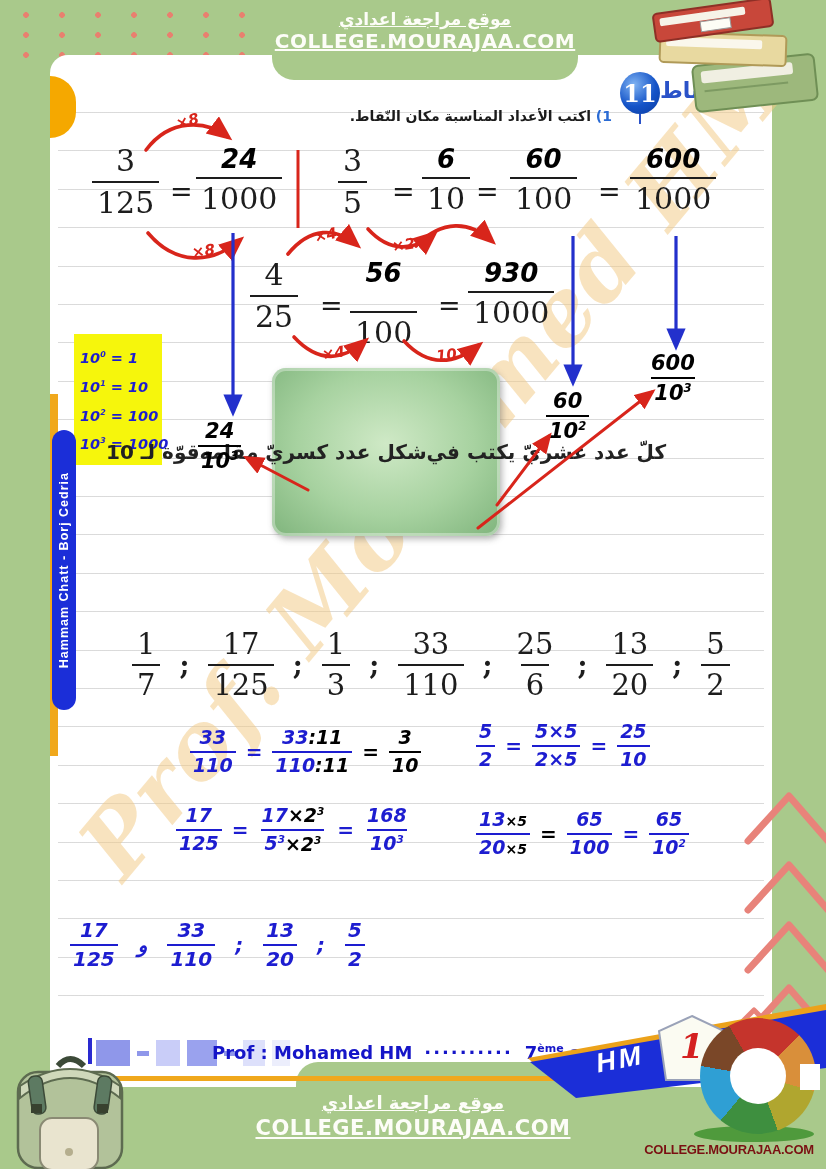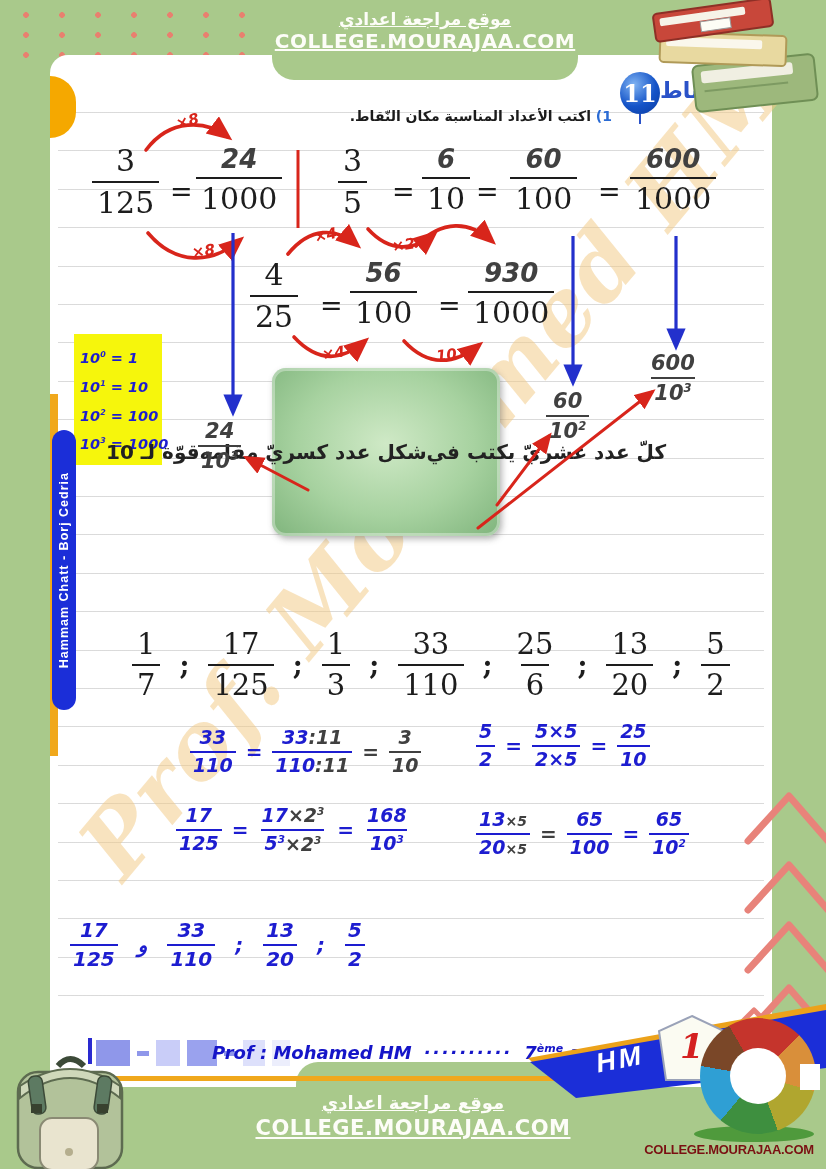--- a/index.html
+++ b/index.html
@@ -30,21 +30,21 @@
           font-size:21px;text-decoration:underline;letter-spacing:.5px;z-index:6;}
   
   .frac{display:inline-flex;flex-direction:column;align-items:center;line-height:1;
         font-family:"DejaVu Serif",serif;font-size:30px;color:#1d1d1d;}
   .frac .num{padding:0 5px 0;}
   .frac .den{border-top:2.5px solid #1d1d1d;margin-top:5px;padding:5px 5px 0;}
   .eq{font-family:"DejaVu Serif",serif;font-size:27px;color:#1d1d1d;}
   .semi{font-family:"DejaVu Serif",serif;font-size:27px;color:#1d1d1d;font-weight:bold;}
   
   .hw{font-family:"DejaVu Sans",sans-serif;font-weight:bold;font-style:italic;}
-  .red{color:#404040;}
+  .red{color:#000000;}
   .blue{color:#1d1dd0;}
   .hfrac{display:inline-flex;flex-direction:column;align-items:center;line-height:1.05;
          font-family:"DejaVu Sans",sans-serif;font-weight:bold;font-style:italic;}
   .hfrac .num{padding:0 3px;}
   .hfrac .den{border-top:2px solid currentColor;margin-top:3px;padding:3px 3px 0;}
   .hfrac sup, .pline sup{font-size:.55em;vertical-align:super;}
   .hnum{font-size:26px;line-height:1;}
   .dec{font-size:21px;z-index:10;}
   .flab{z-index:21;font-family:"DejaVu Sans",sans-serif;font-weight:bold;font-style:italic;
         font-size:15px;color:#d8251b;}
@@ -75,21 +75,21 @@
   .orangestrip{left:50px;top:394px;width:8px;height:362px;background:#f0a81c;z-index:9;}
   .halfmoon{left:50px;top:76px;width:26px;height:62px;background:#f5a800;
             border-radius:0 40px 40px 0;z-index:9;}
   .sideribbon{left:52px;top:430px;width:24px;height:280px;background:#1b2ed8;border-radius:12px;
               z-index:10;display:flex;align-items:center;justify-content:center;}
   .sideribbon span{writing-mode:vertical-rl;transform:rotate(180deg);color:#fff;font-weight:bold;
                    font-size:12.5px;letter-spacing:1px;white-space:nowrap;font-family:"Liberation Sans",sans-serif;}
   .decor{left:0;top:0;width:826px;height:1169px;z-index:15;pointer-events:none;}
   .arrows{left:0;top:0;width:826px;height:1169px;z-index:20;pointer-events:none;}
   .profrow{left:212px;top:1042px;display:flex;align-items:center;gap:12px;z-index:10;
-           color:#1515c8;font-weight:bold;font-style:italic;font-size:18px;white-space:nowrap;}
+           color:#1515c8;font-weight:bold;font-size:18px;white-space:nowrap;}
   .profrow .dots2{letter-spacing:2px;}
   .yline{left:50px;top:1076px;width:652px;height:5px;background:#f0a81c;z-index:10;}
   .sqrow{left:96px;top:1040px;display:flex;align-items:center;gap:7px;z-index:10;}
   .sqrow .sq{height:26px;}
   .sqrow .dash{height:5px;width:12px;background:#8f97ea;}
   .tick{left:88px;top:1038px;width:4px;height:26px;background:#2a2ad0;z-index:10;}
   .hmtext{left:596px;top:1044px;transform:rotate(-11deg);color:#fff;font-weight:bold;font-style:italic;
           font-size:27px;letter-spacing:3px;z-index:15;font-family:"Liberation Sans",sans-serif;}
   .badge1{left:680px;top:1026px;font-family:"DejaVu Serif",serif;font-weight:bold;font-style:italic;
           font-size:34px;color:#d42020;z-index:15;}
@@ -156,21 +156,21 @@
     <span class="num hw red hnum">600</span>
     <span class="den">1000</span>
   </span>
   <span class="abs flab" style="left:392px;top:236px;transform:rotate(-8deg);">×2</span>
 
   <span class="abs frac" style="left:250px;top:260px;">
     <span class="num">4</span>
     <span class="den">25</span>
   </span>
   <span class="abs eq" style="left:320px;top:290px;">=</span>
-  <span class="abs frac" style="left:350px;top:260px;">
+  <span class="abs frac" style="left:350px;top:260px;gap:20px;">
     <span class="num hw red hnum">56</span>
     <span class="den">100</span>
   </span>
   <span class="abs eq" style="left:438px;top:290px;">=</span>
   <span class="abs frac" style="left:468px;top:260px;">
     <span class="num hw red hnum">930</span>
     <span class="den">1000</span>
   </span>
   <span class="abs flab" style="left:314px;top:226px;transform:rotate(-12deg);">×4</span>
   <span class="abs flab" style="left:322px;top:344px;transform:rotate(-9deg);">×4</span>

